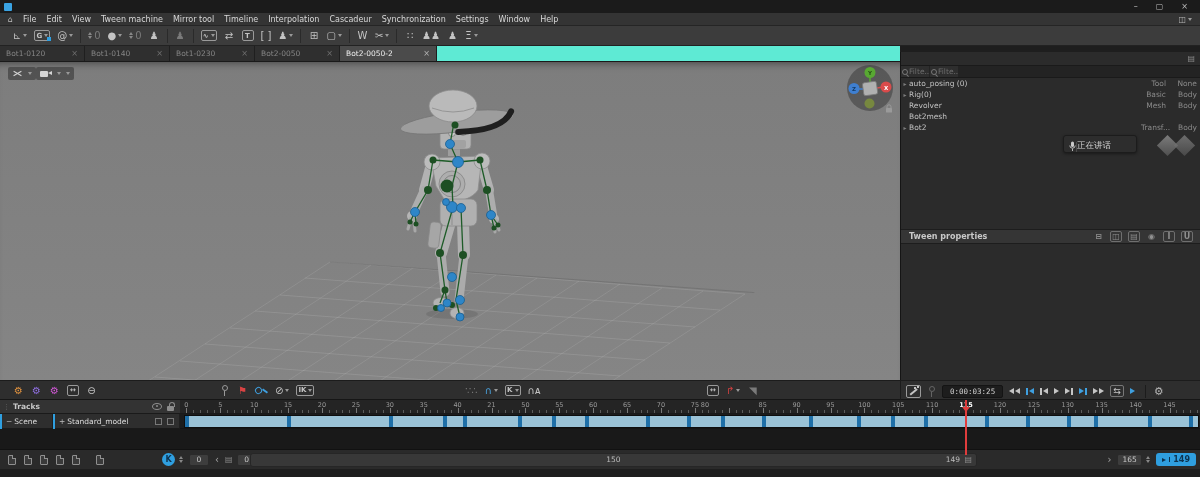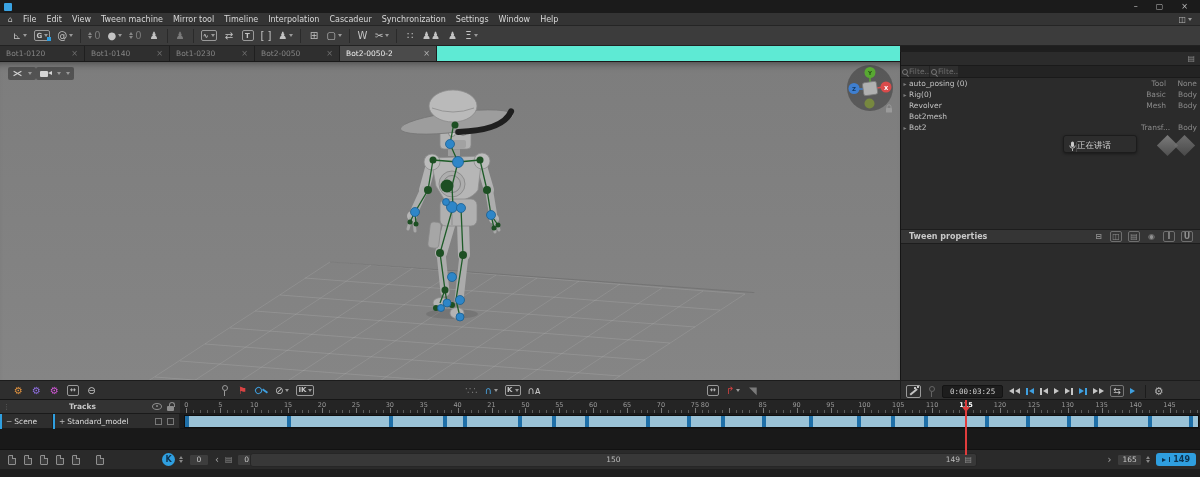--- a/index.html
+++ b/index.html
@@ -117,21 +117,21 @@
   .sh-eye::before{content:"";position:absolute;left:0;top:1px;width:8px;height:5px;border:1px solid #8d8d8d;border-radius:50%}
   .sh-eye::after{content:"";position:absolute;left:3.5px;top:3px;width:2px;height:2px;background:#8d8d8d;border-radius:50%}
   .sh-lock{position:relative;width:8px;height:9px}
   .sh-lock::before{content:"";position:absolute;left:0;bottom:0;width:7px;height:5px;background:#8d8d8d;border-radius:1px}
   .sh-lock::after{content:"";position:absolute;left:1.5px;top:0;width:4px;height:4px;border:1px solid #8d8d8d;border-bottom:none;border-radius:3px 3px 0 0}
 
   
   #timeline{position:absolute;left:0;top:400px;width:1200px;height:49px;background:#191919}
   #tl-header{position:absolute;left:0;top:0;width:180px;height:14px;background:#333;display:flex;align-items:center;border-bottom:1px solid #1a1a1a}
   #tl-header .grip{color:#6a6a6a;font-size:7px;padding:0 3px}
-  #tl-header .tl-title{flex:1;text-align:center;font-size:7.5px;font-weight:bold;color:#c9c9c9}
+  #tl-header .tl-title{flex:1;font-size:7.5px;font-weight:bold;color:#c9c9c9}
   #tl-header .hicons{display:flex;gap:5px;padding-right:5px}
   #ruler{position:absolute;left:180px;top:0;width:1020px;height:14px;background:#242424;border-bottom:1px solid #1a1a1a;overflow:hidden}
   .rtick{position:absolute;bottom:0;width:1px;height:3px;background:#5c5c5c}
   .rtick.big{height:5px;background:#7a7a7a}
   .rlabel{position:absolute;top:1px;width:16px;text-align:center;font-size:6.5px;color:#9a9a9a}
   .rlabel.cur{color:#fff;font-weight:bold}
   #tl-row{position:absolute;left:0;top:14px;width:1200px;height:15px}
   .tl-cell{position:absolute;top:0;height:15px;background:#2e2e2e;border-right:1px solid #1f1f1f;border-bottom:1px solid #1a1a1a;display:flex;align-items:center;font-size:7.5px;color:#dedede}
   .tl-cell .accent{width:2px;height:15px;margin-right:4px;flex:none}
   .tl-toggle{margin-right:2px;color:#bdbdbd}

